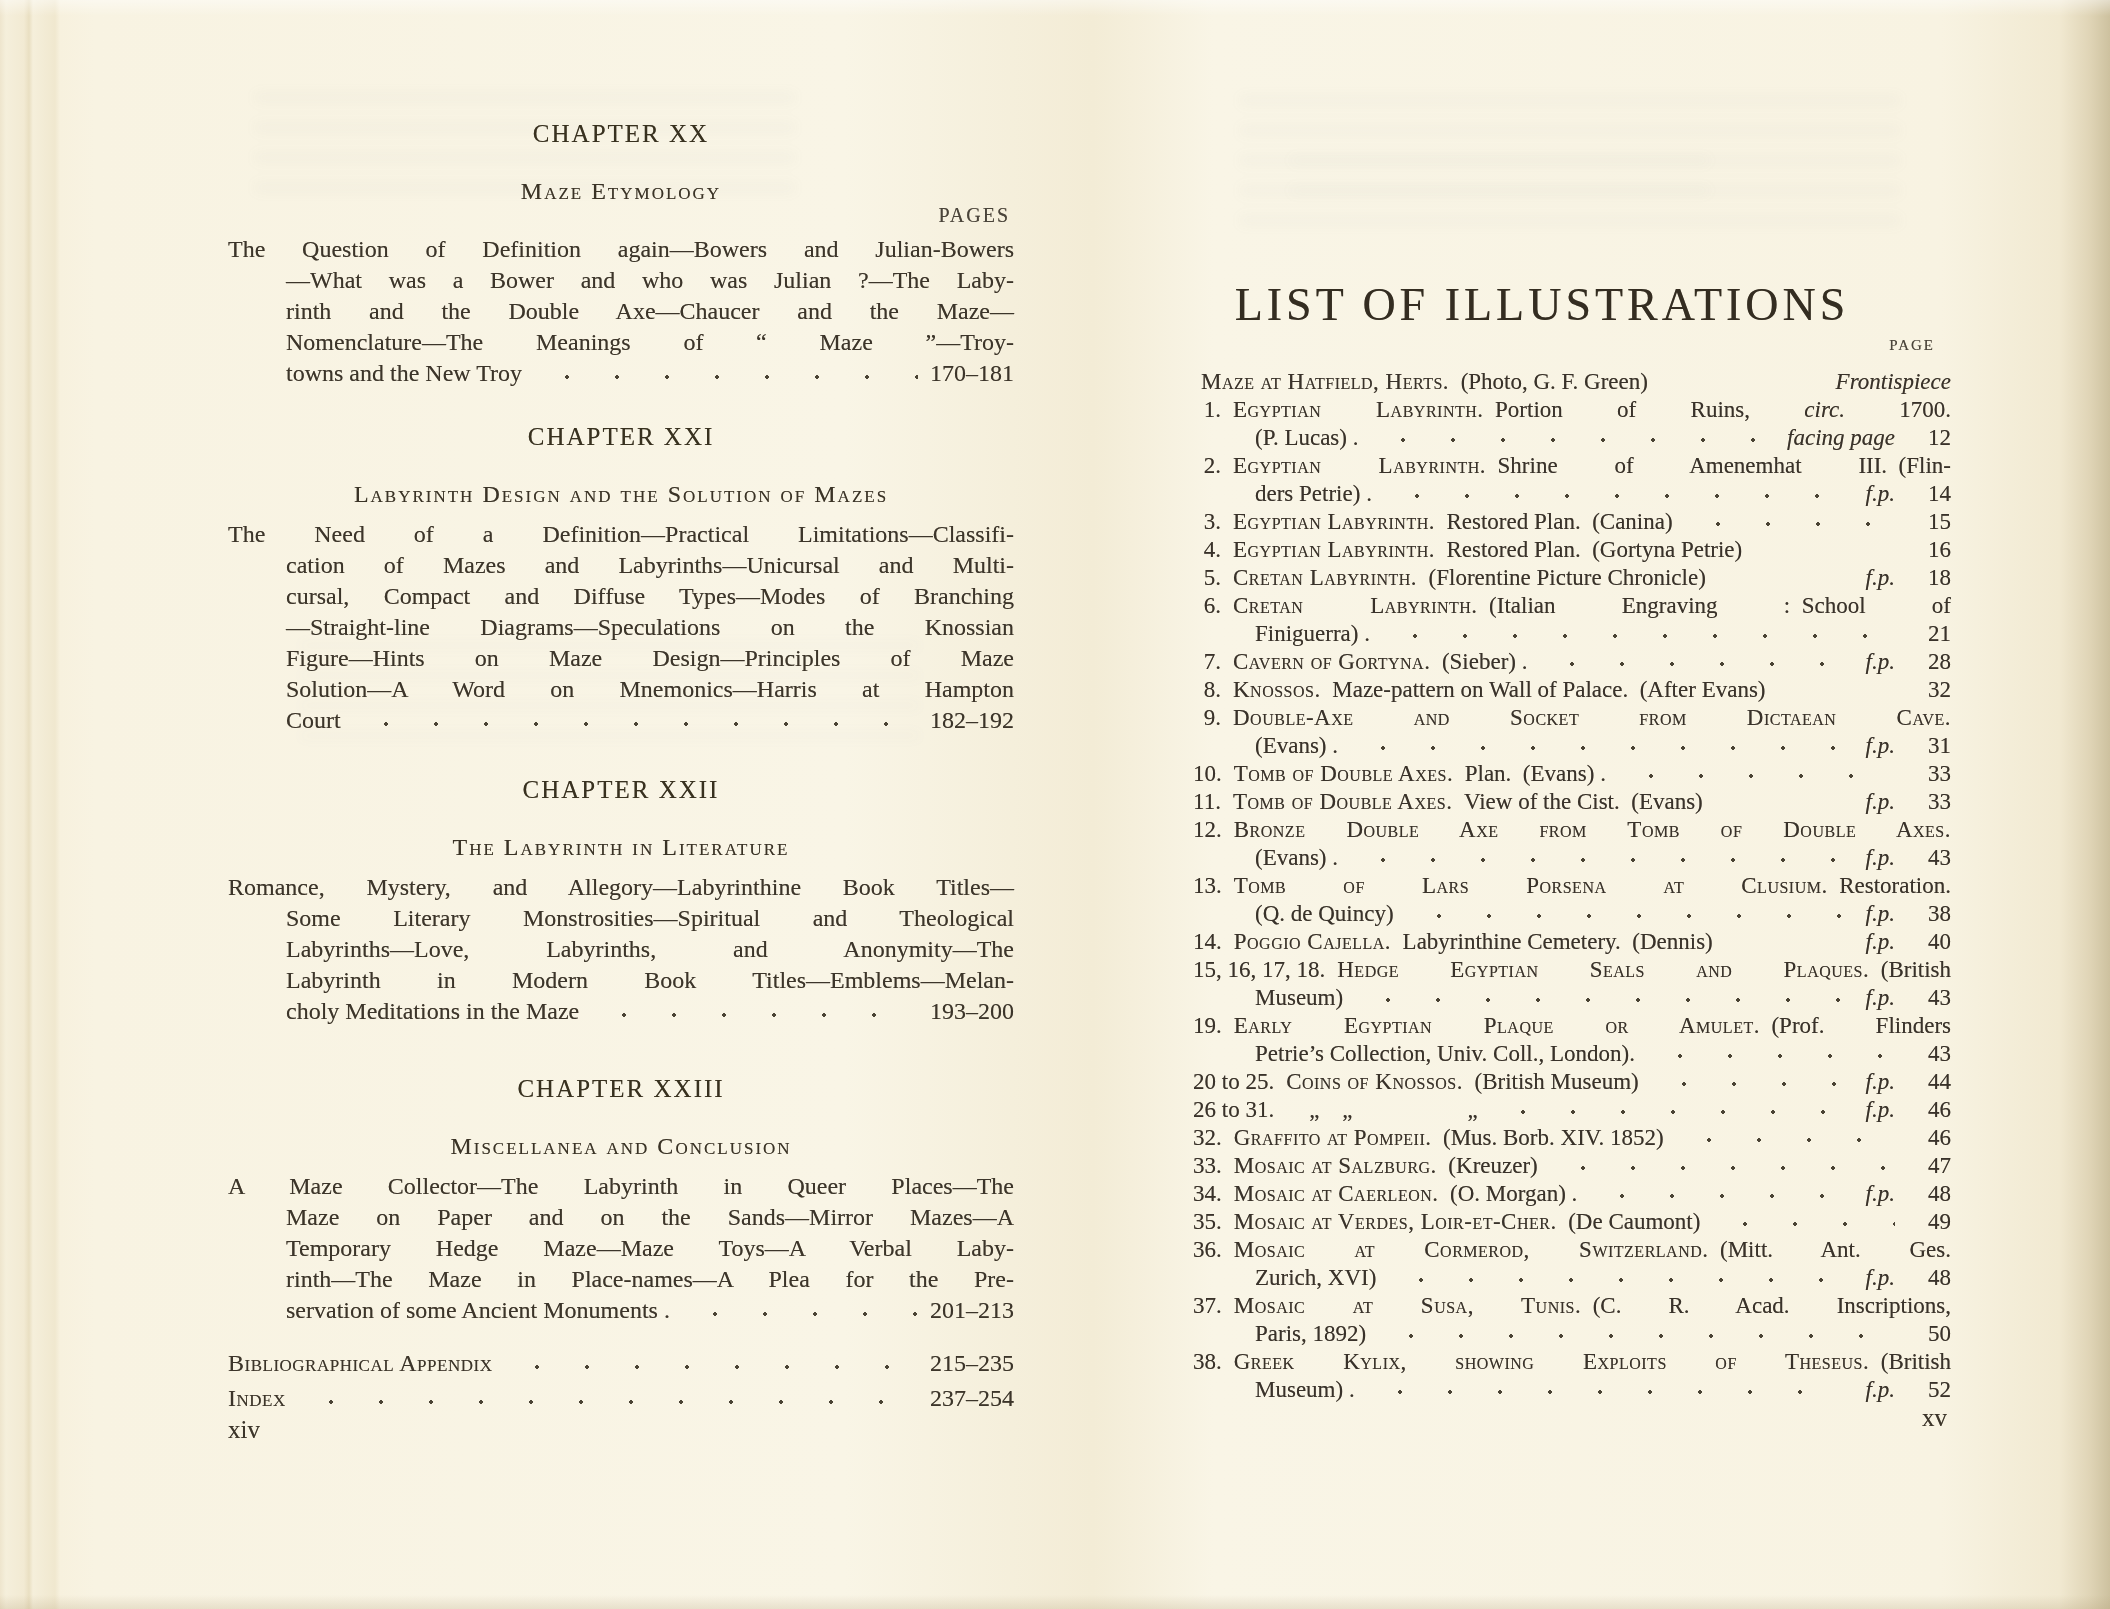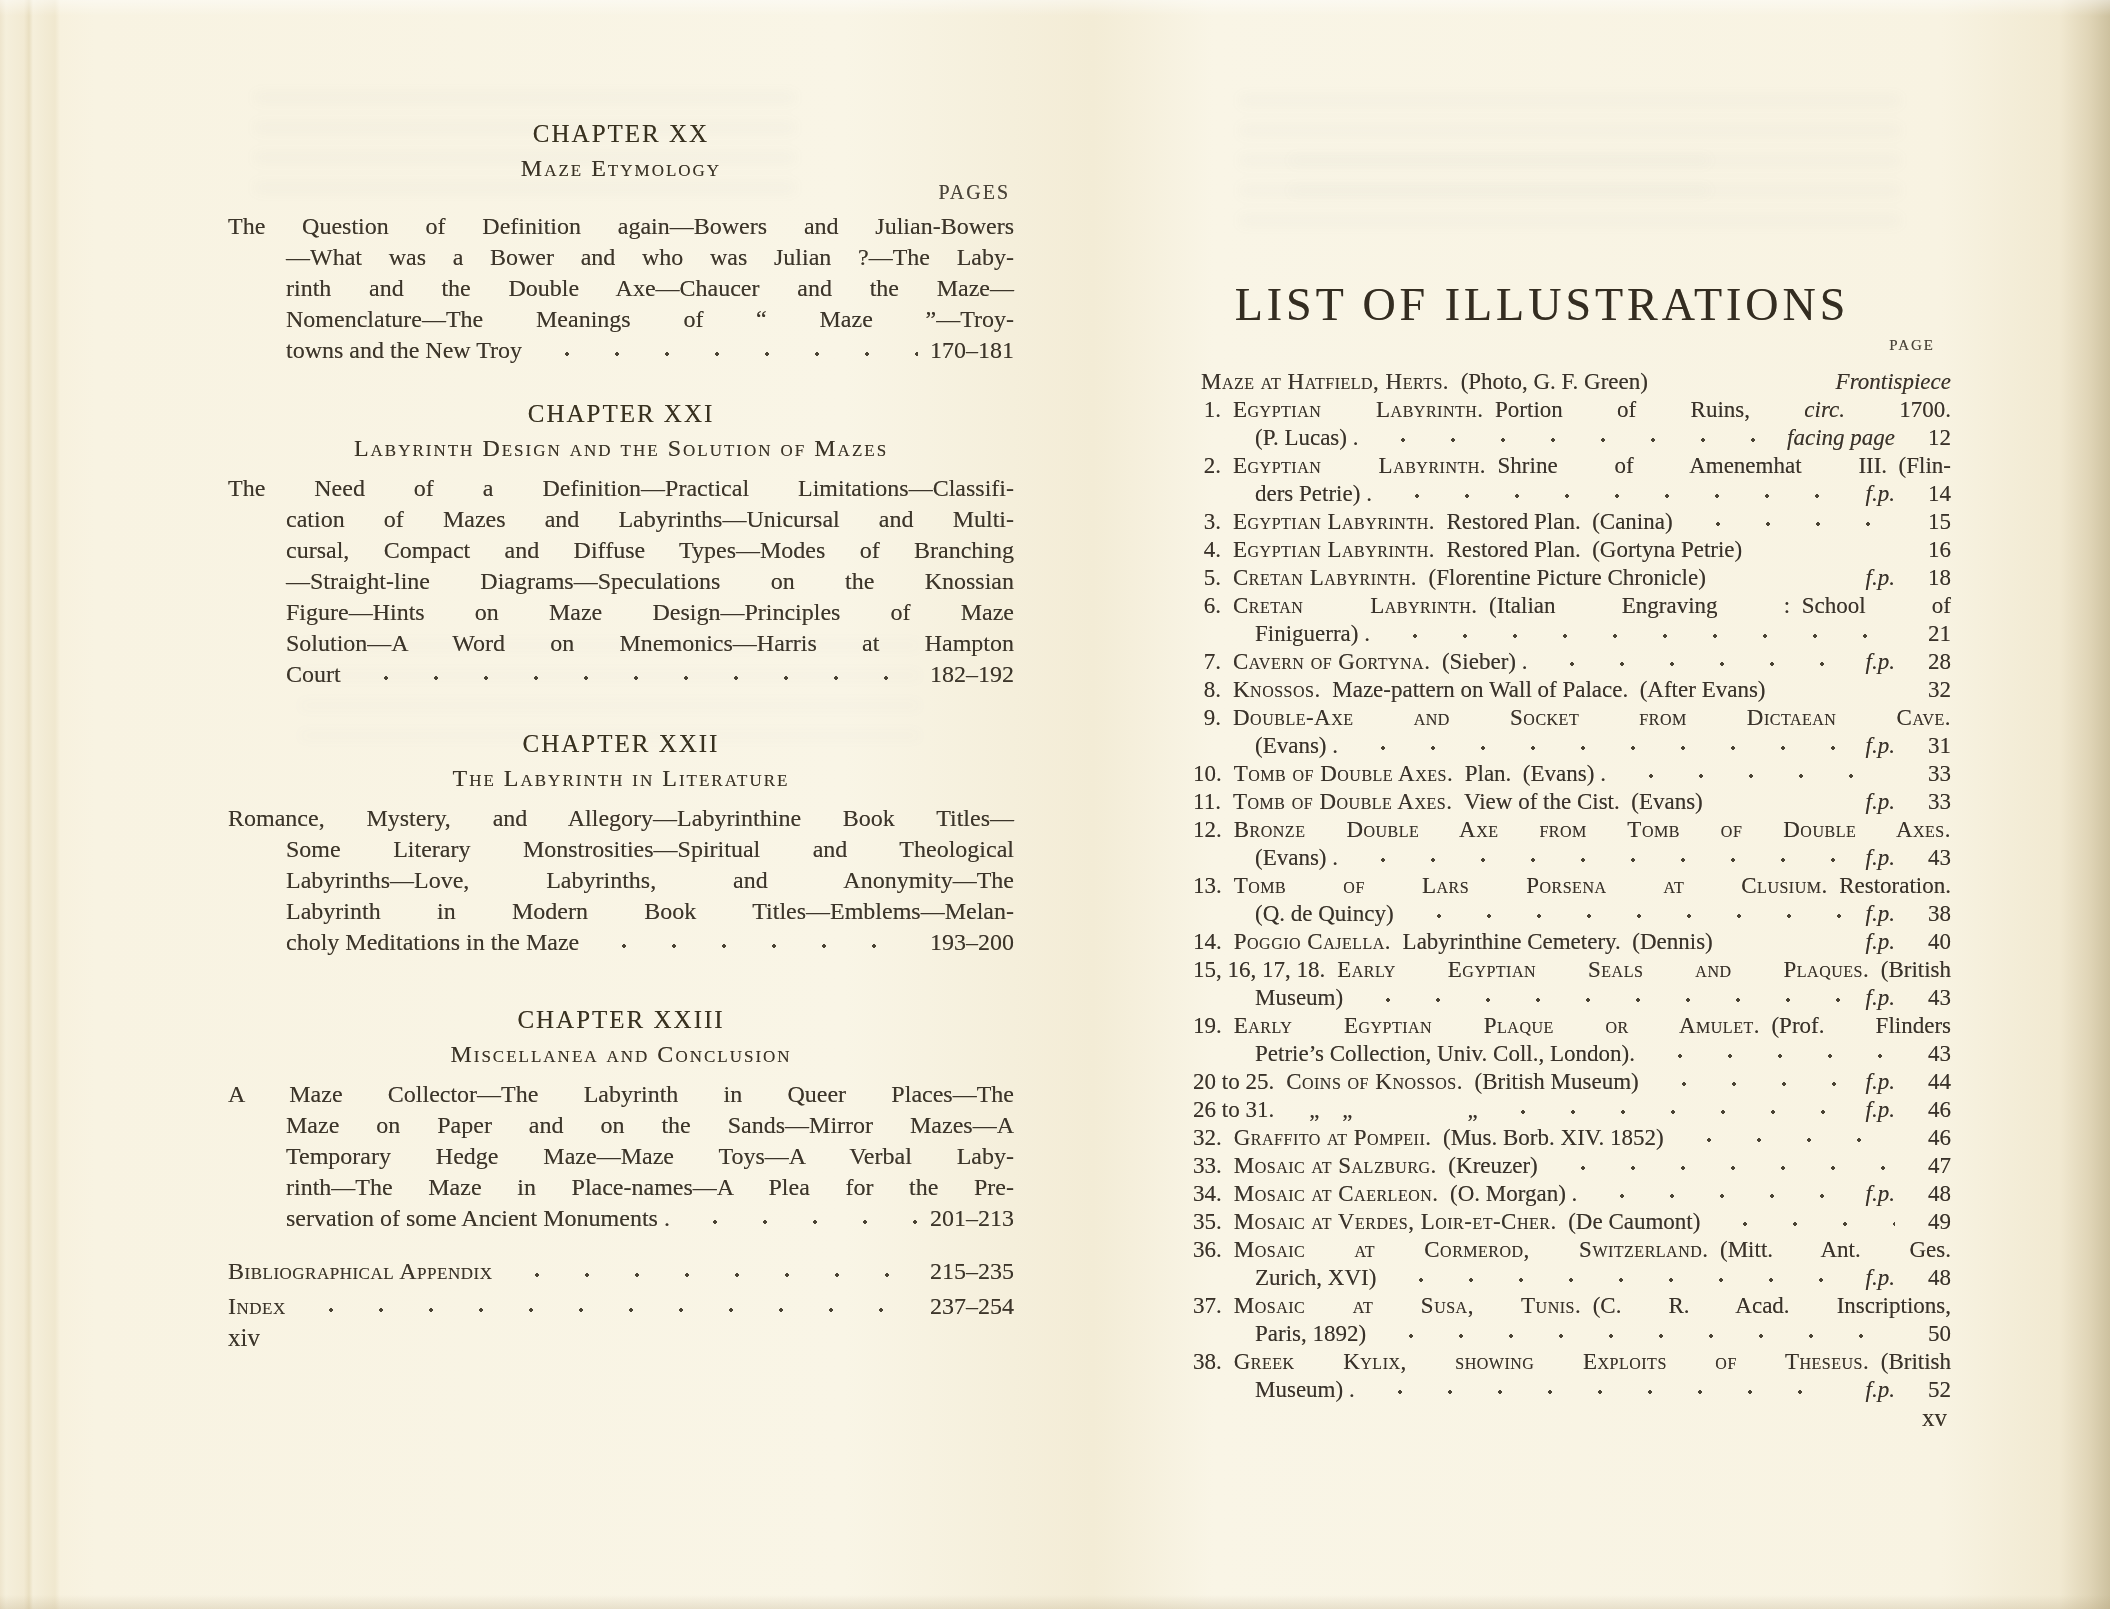--- a/index.html
+++ b/index.html
@@ -25,21 +25,21 @@
   .g3{left:1240px;top:95px;width:660px;height:150px;}
   .g4{left:1290px;top:155px;width:420px;height:60px;opacity:.35;}
 
   .pl{position:absolute;left:228px;top:116px;width:786px;
       text-shadow:0 0 .5px rgba(60,50,35,.5);}
   .pr{position:absolute;left:1193px;top:278px;width:758px;
       text-shadow:0 0 .5px rgba(60,50,35,.5);}
 
   h1,h2,h3{font-weight:normal;margin:0;}
   .chap{text-align:center;font-size:25px;line-height:36px;letter-spacing:2px;color:#38311f;}
-  .sub{text-align:center;font-size:24px;line-height:30px;margin-top:1px;
+  .sub{text-align:center;font-size:24px;line-height:30px;margin-top:24px;
        font-variant:small-caps;letter-spacing:2px;color:#3a3326;}
   .pages-label{text-align:right;font-size:20px;line-height:18px;letter-spacing:2px;
        color:#4a443a;padding-right:4px;}
   .summary{margin-top:10px;font-size:24px;line-height:31px;}
   .sline{text-align:justify;text-align-last:justify;padding-left:58px;}
   .sline.first{padding-left:0;}
   .slast{display:flex;align-items:baseline;padding-left:58px;}
   .slast .txt{white-space:pre;}
   .leader{flex:1 1 auto;min-width:18px;margin:0 12px;align-self:stretch;
     background-image:radial-gradient(circle,#4a4334 1.7px,rgba(0,0,0,0) 2.1px);
@@ -274,21 +274,21 @@
       </div>
       <div class="irow">
         <span class="num">14.</span>
         <span class="ibody"><span class="sc">Poggio Cajella.</span><span> Labyrinthine Cemetery. (Dennis)</span></span>
         <span class="spacer"></span>
         <span class="fp it">f.p.</span>
         <span class="pnum">40</span>
       </div>
       <div class="irow">
         <span class="num">15, 16, 17, 18.</span>
-        <span class="ibody fill"><span class="sc">Early Egyptian Seals and Plaques.</span><span> (British</span></span>
+        <span class="ibody fill"><span class="sc">Hedge Egyptian Seals and Plaques.</span><span> (British</span></span>
       </div>
       <div class="irow cont">
         <span class="ibody"><span>Museum)</span></span>
         <span class="leader"></span>
         <span class="fp it">f.p.</span>
         <span class="pnum">43</span>
       </div>
       <div class="irow">
         <span class="num">19.</span>
         <span class="ibody fill"><span class="sc">Early Egyptian Plaque or Amulet.</span><span> (Prof. Flinders</span></span>

